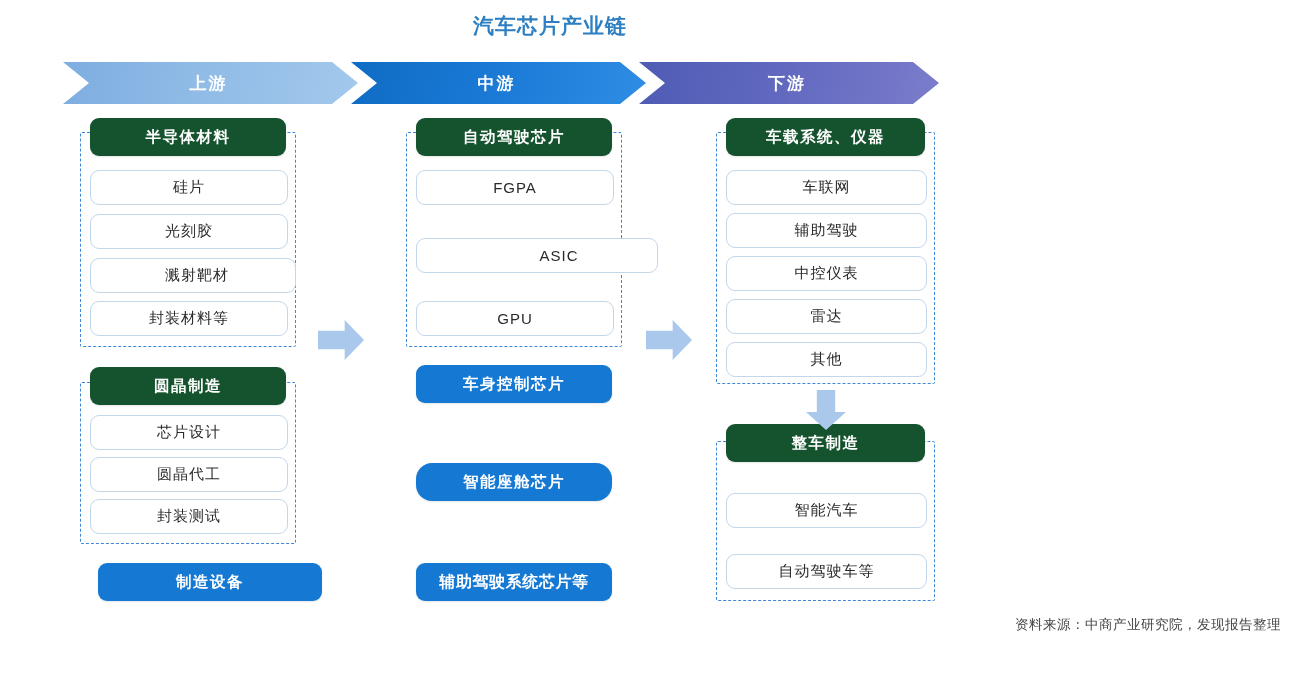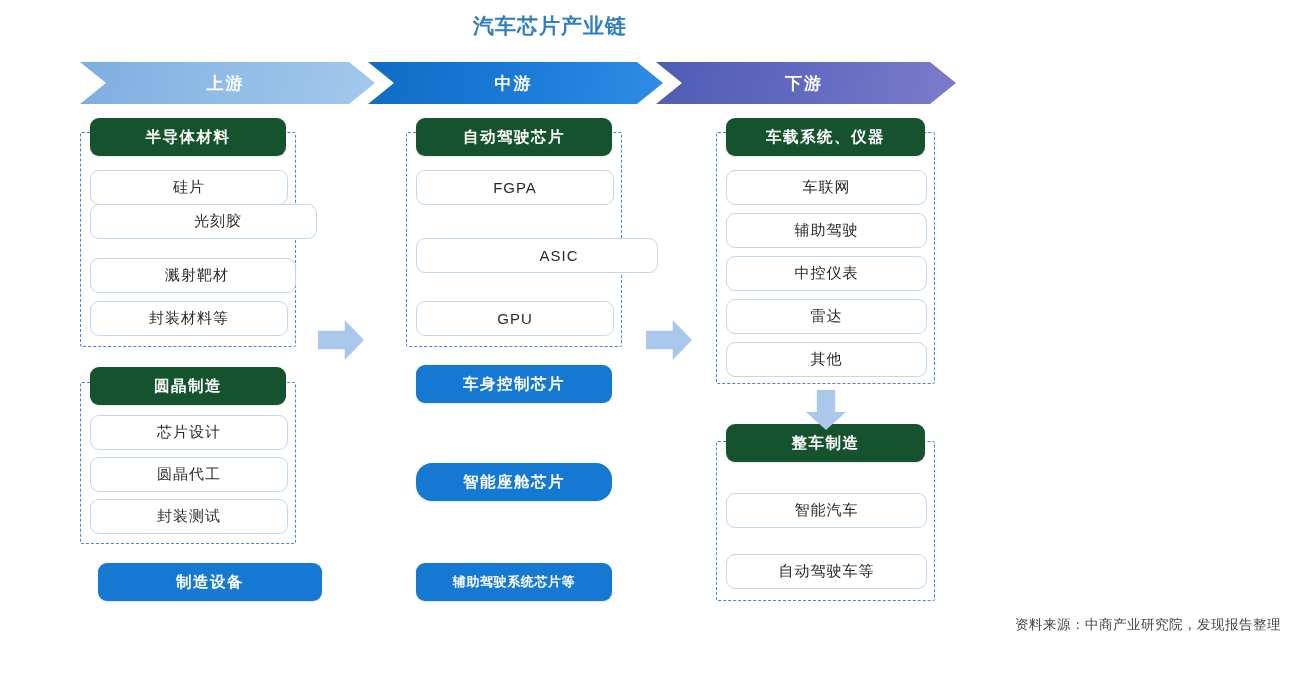--- a/index.html
+++ b/index.html
@@ -31,21 +31,21 @@
     text-align: center;
     font-size: 21px;
     font-weight: bold;
     color: #2e7fc1;
     letter-spacing: 1px;
   }
 
   
   .chevron-row {
     position: absolute;
-    left: 80px;
+    left: 63px;
     top: 62px;
     width: 880px;
     height: 36px;
   }
   .chevron {
     position: absolute;
     top: 0;
     height: 42px;
     color: #ffffff;
     font-size: 17px;
@@ -123,21 +123,21 @@
     border-radius: 9px;
     color: #ffffff;
     font-size: 15.5px;
     font-weight: bold;
     letter-spacing: 1.5px;
     display: flex;
     align-items: center;
     justify-content: center;
     box-shadow: 0 1px 2px rgba(0,0,0,0.10);
   }
-  .solid-box.wide { font-size: 13px; letter-spacing: 0.6px; }
+  .solid-box.wide { font-size: 16px; letter-spacing: 0.6px; }
 
   
   .arrow-right {
     position: absolute;
     width: 46px; height: 40px;
     background: #a9c8ec;
     clip-path: polygon(0 27%, 58% 27%, 58% 0, 100% 50%, 58% 100%, 58% 73%, 0 73%);
   }
   .arrow-down {
     position: absolute;
@@ -177,21 +177,21 @@
 
   <div class="column col-up">
 
     <div class="group" style="left:4px; top:132px; width:216px; height:215px;"></div>
     <div class="head-box" style="left:14px; top:118px; width:196px;">
       <span>半导体材料</span>
     </div>
     <div class="item-box" style="left:14px; top:170px; width:196px;">
       <span>硅片</span>
     </div>
-    <div class="item-box" style="left:14px; top:204px; width:196px;padding-left:29px;">
+    <div class="item-box" style="left:14px; top:214px; width:196px;">
       <span>光刻胶</span>
     </div>
     <div class="item-box" style="left:14px; top:258px; width:196px;padding-left:8px;">
       <span>溅射靶材</span>
     </div>
     <div class="item-box" style="left:14px; top:301px; width:196px;">
       <span>封装材料等</span>
     </div>
 
     <div class="group" style="left:4px; top:382px; width:216px; height:162px;"></div>

